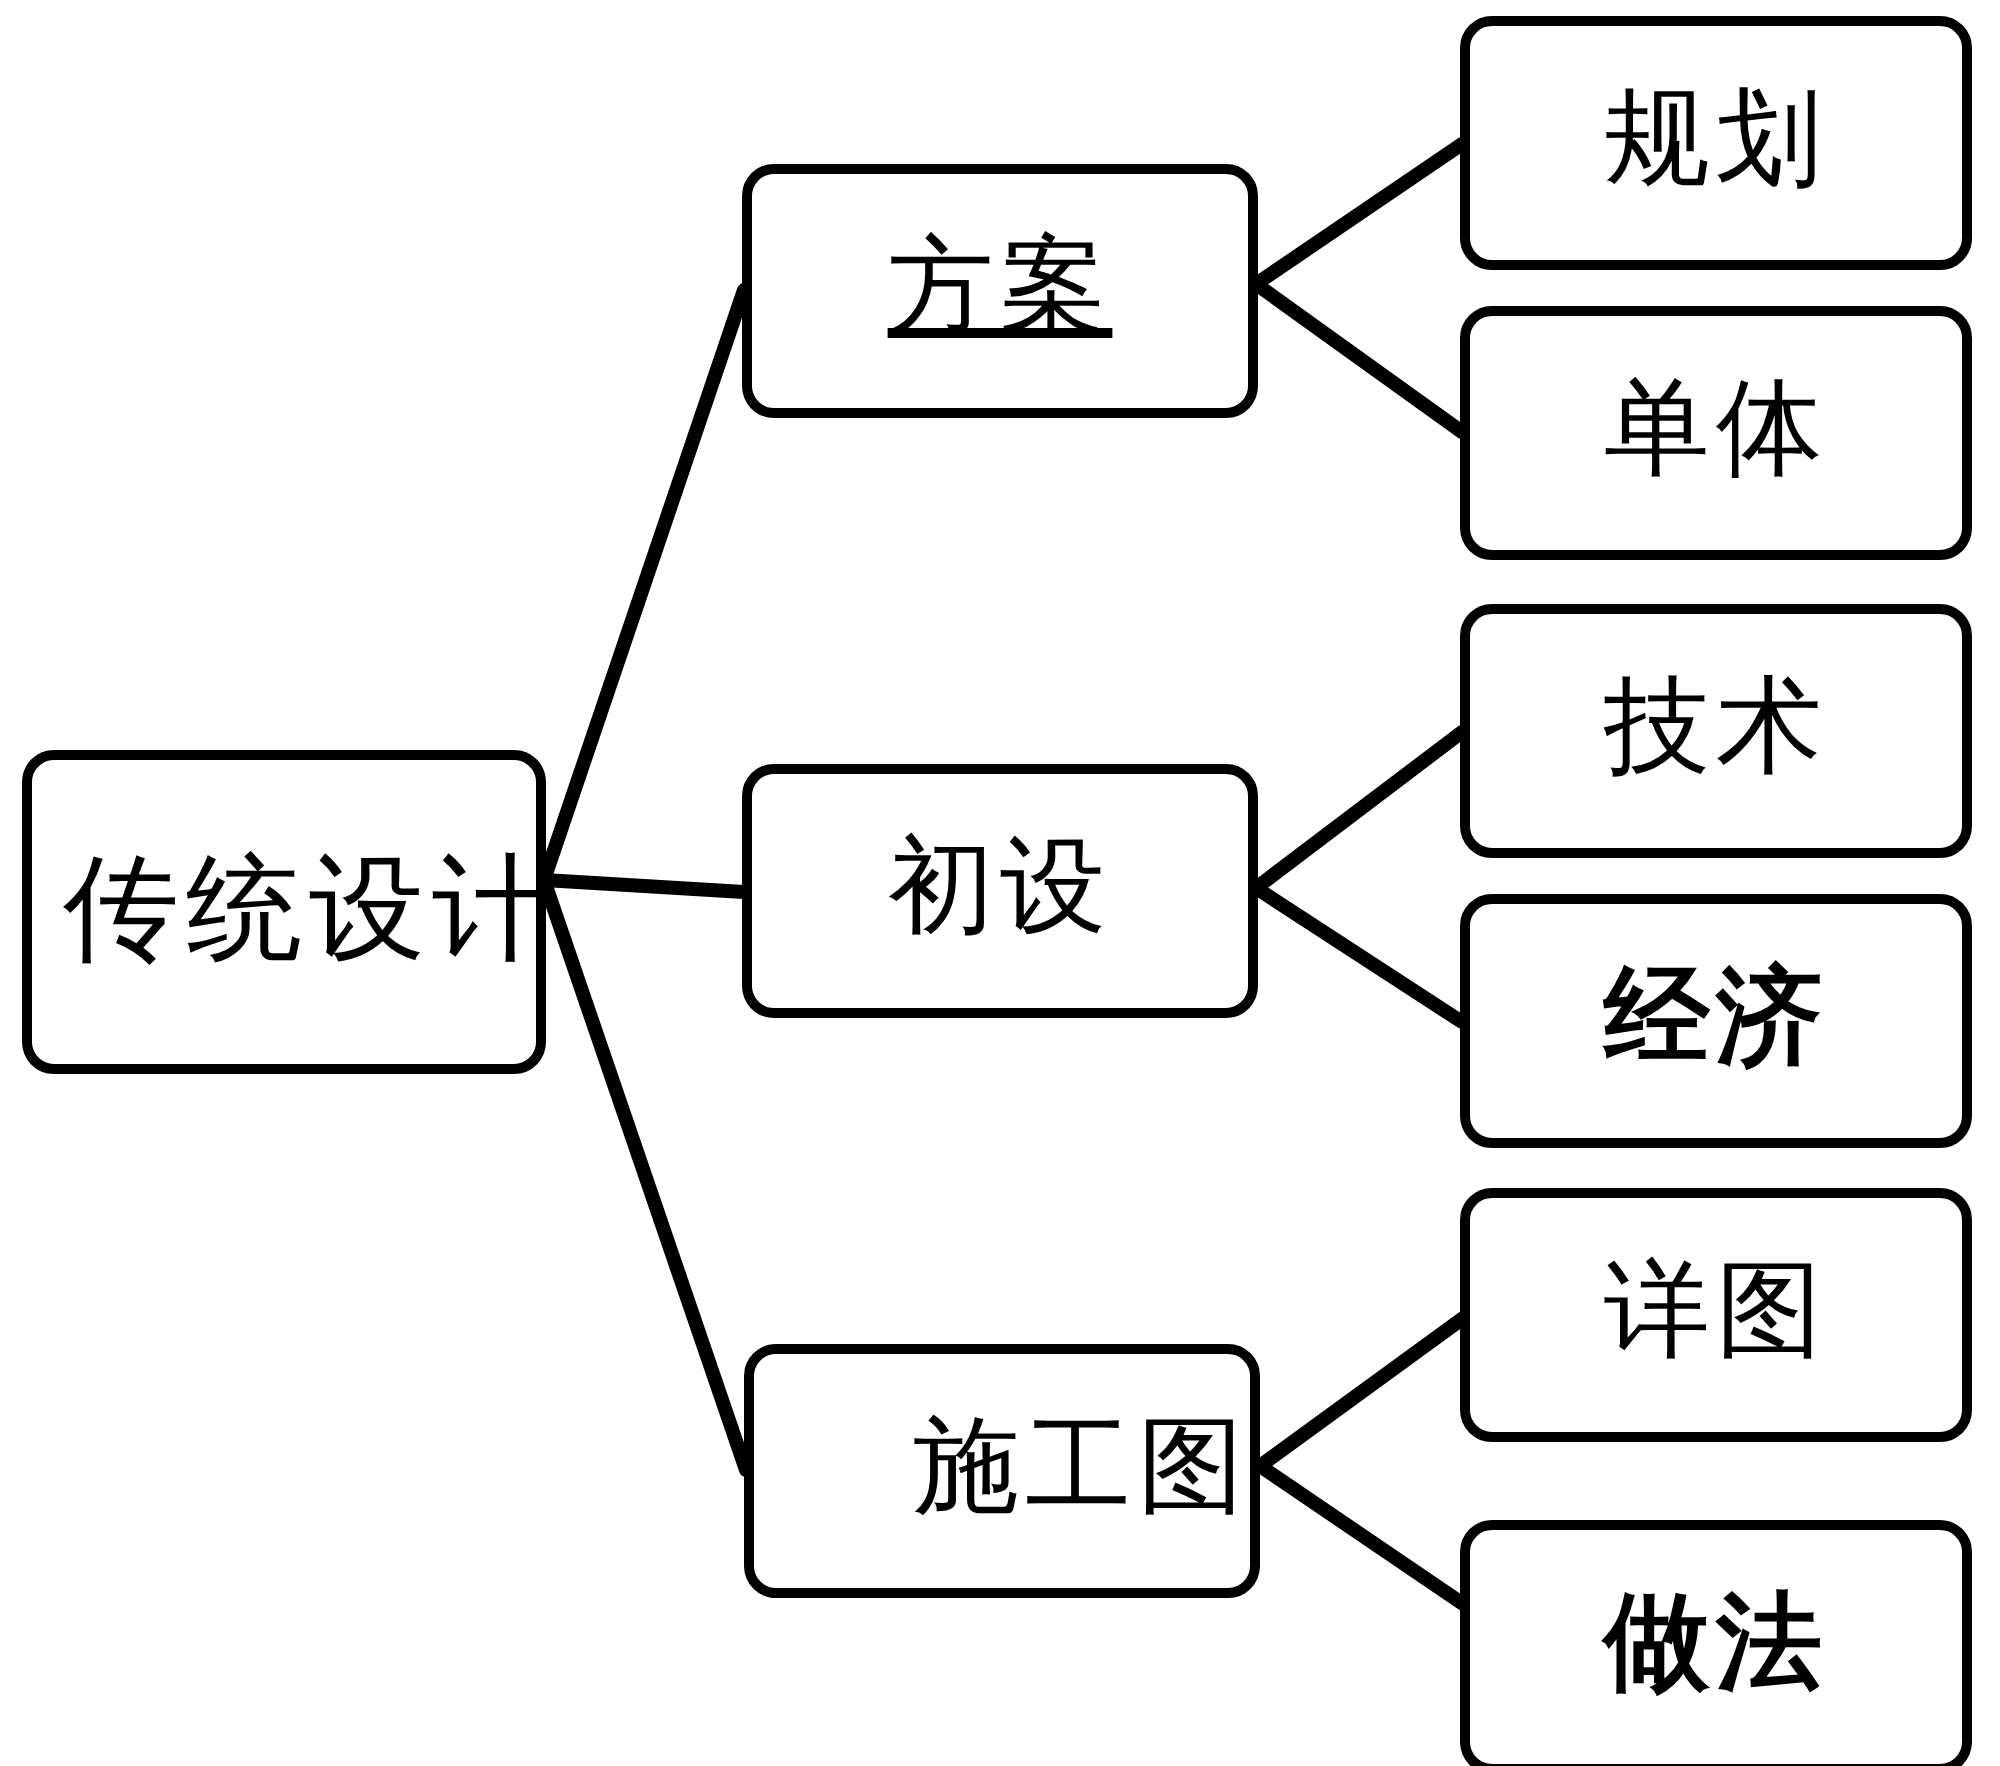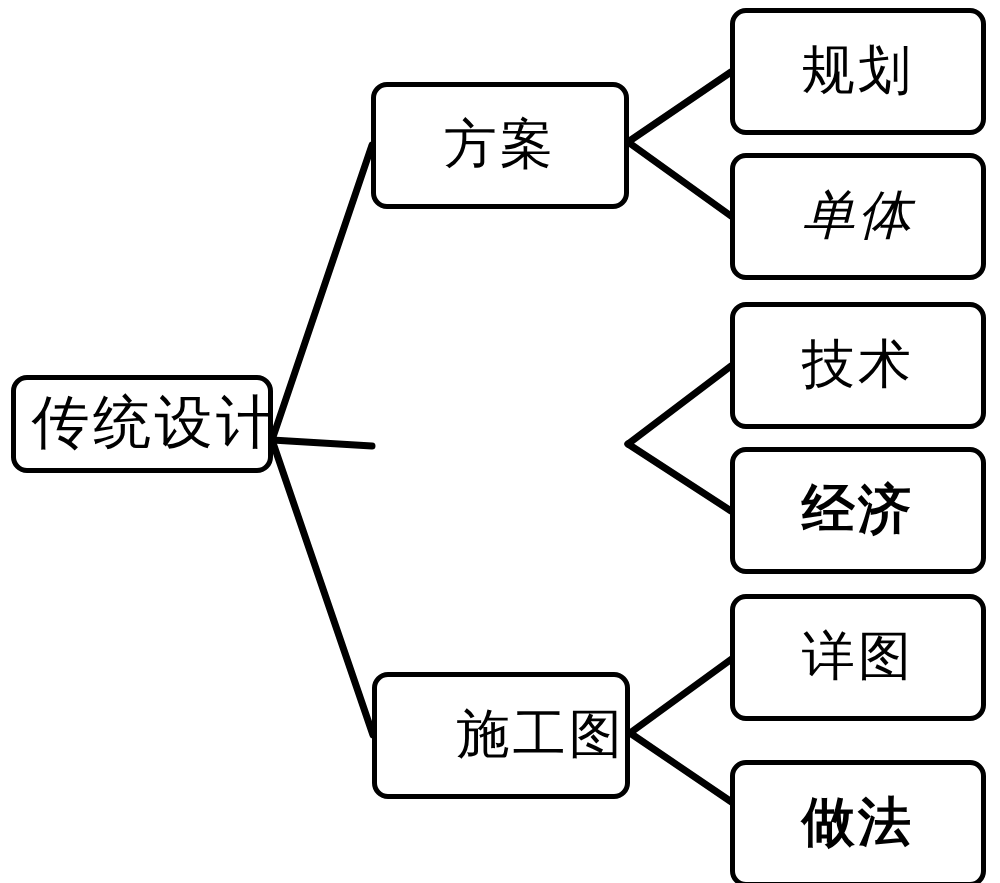--- a/index.html
+++ b/index.html
@@ -39,42 +39,42 @@
   }
   .node-label {
     display: block;
     transform: translateY(-2px);
   }
   
   .node.root {
     left: 11px;
     top: 375px;
     width: 262px;
-    height: 98px;
+    height: 162px;
     font-size: 58px;
     padding-left: 25px;
   }
   
   .node.mid {
     width: 258px;
     height: 127px;
     font-size: 53px;
   }
-  .node.mid-1 { left: 371px; top: 82px; }
+  .node.mid-1 { left: 371px; top: 82px; text-decoration: underline; }
   .node.mid-2 { left: 371px; top: 382px; }
   .node.mid-3 { left: 372px; top: 672px; justify-content: flex-end; }
   
   .node.leaf {
     left: 730px;
     width: 256px;
     height: 127px;
     font-size: 53px;
   }
   .node.leaf-1 { top: 8px; }
-  .node.leaf-2 { top: 153px; font-style: italic; }
+  .node.leaf-2 { top: 153px; }
   .node.leaf-3 { top: 302px; }
   .node.leaf-4 { top: 447px; font-weight: bold; }
   .node.leaf-5 { top: 594px; justify-content: center; }
   .node.leaf-6 { top: 760px; font-weight: bold; }
 </style>
 </head>
 <body>
 
 <div id="canvas">
 
@@ -99,20 +99,23 @@
   </svg>
 
   <div class="node root">
     <span class="node-label">传统设计</span>
   </div>
 
   <div class="node mid mid-1">
     <span class="node-label">方案</span>
   </div>
 
+  <div class="node mid mid-2">
+    <span class="node-label">初设</span>
+  </div>
 
   <div class="node mid mid-3">
     <span class="node-label">施工图</span>
   </div>
 
   <div class="node leaf leaf-1">
     <span class="node-label">规划</span>
   </div>
 
   <div class="node leaf leaf-2">

